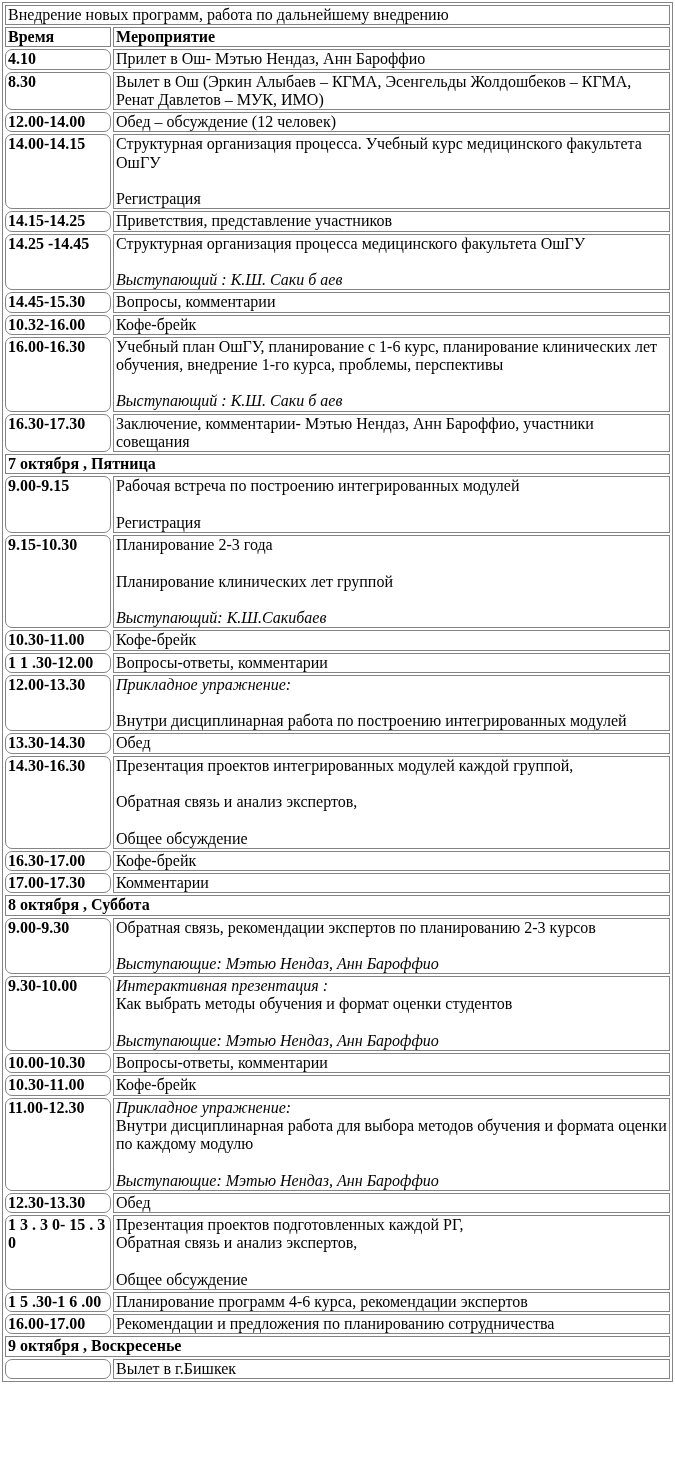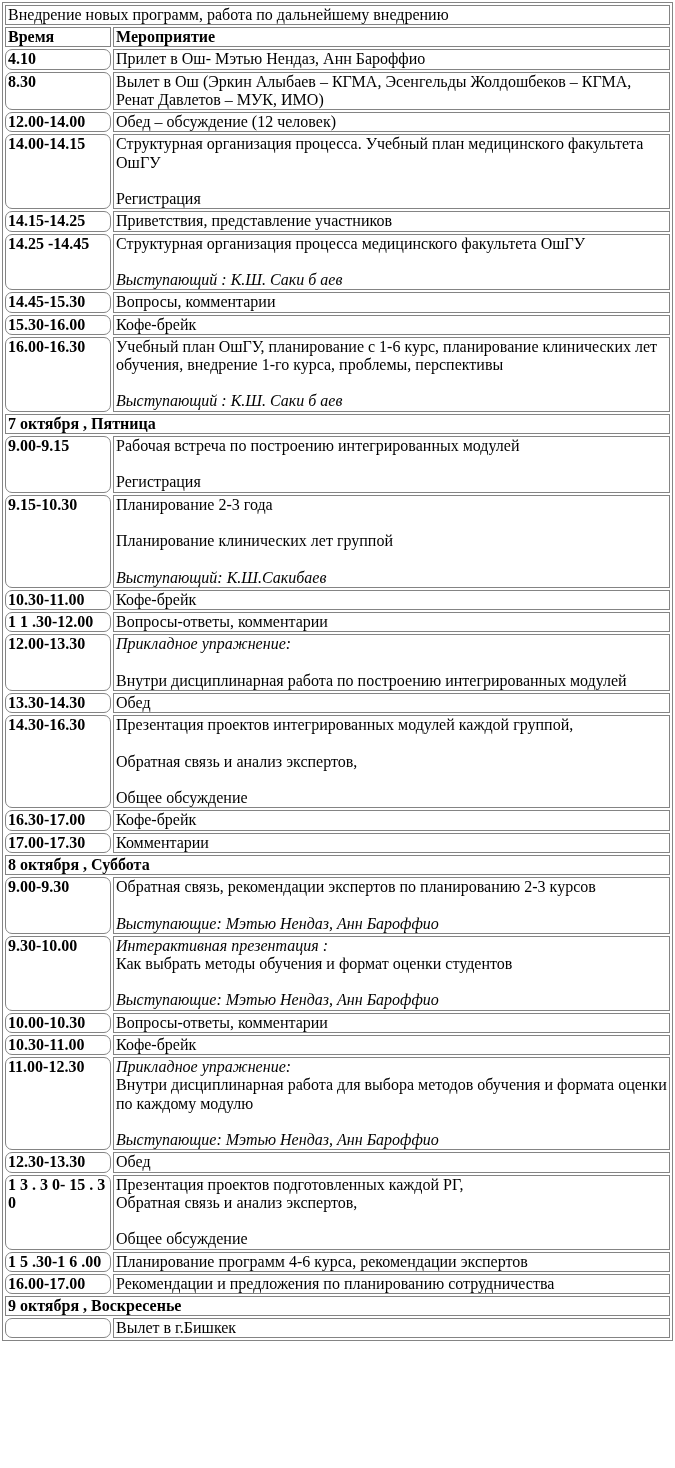--- a/index.html
+++ b/index.html
@@ -67,21 +67,21 @@
       </tr>
       <tr>
         <td class="time-cell">12.00-14.00</td>
         <td class="event-cell">
           <div class="line">Обед – обсуждение (12 человек)</div>
         </td>
       </tr>
       <tr>
         <td class="time-cell">14.00-14.15</td>
         <td class="event-cell">
-          <div class="line">Структурная организация процесса. Учебный план медицинского факультета ОшГУ</div>
+          <div class="line">Структурная организация процесса. Учебный курс медицинского факультета ОшГУ</div>
           <div class="line">&nbsp;</div>
           <div class="line">Регистрация</div>
         </td>
       </tr>
       <tr>
         <td class="time-cell">14.15-14.25</td>
         <td class="event-cell">
           <div class="line">Приветствия, представление участников</div>
         </td>
       </tr>
@@ -93,31 +93,37 @@
           <div class="line it">Выступающий : К.Ш. Саки б аев</div>
         </td>
       </tr>
       <tr>
         <td class="time-cell">14.45-15.30</td>
         <td class="event-cell">
           <div class="line">Вопросы, комментарии</div>
         </td>
       </tr>
       <tr>
-        <td class="time-cell">15.30-16.00</td>
+        <td class="time-cell">10.32-16.00</td>
         <td class="event-cell">
           <div class="line">Кофе-брейк</div>
         </td>
       </tr>
       <tr>
         <td class="time-cell">16.00-16.30</td>
         <td class="event-cell">
           <div class="line">Учебный план ОшГУ, планирование с 1-6 курс, планирование клинических лет обучения, внедрение 1-го курса, проблемы, перспективы</div>
           <div class="line">&nbsp;</div>
           <div class="line it">Выступающий : К.Ш. Саки б аев</div>
+        </td>
+      </tr>
+      <tr>
+        <td class="time-cell">16.30-17.30</td>
+        <td class="event-cell">
+          <div class="line">Заключение, комментарии- Мэтью Нендаз, Анн Бароффио, участники совещания</div>
         </td>
       </tr>
       <tr>
         <td colspan="2" class="day-cell">7 октября , Пятница</td>
       </tr>
       <tr>
         <td class="time-cell">9.00-9.15</td>
         <td class="event-cell">
           <div class="line">Рабочая встреча по построению интегрированных модулей</div>
           <div class="line">&nbsp;</div>

